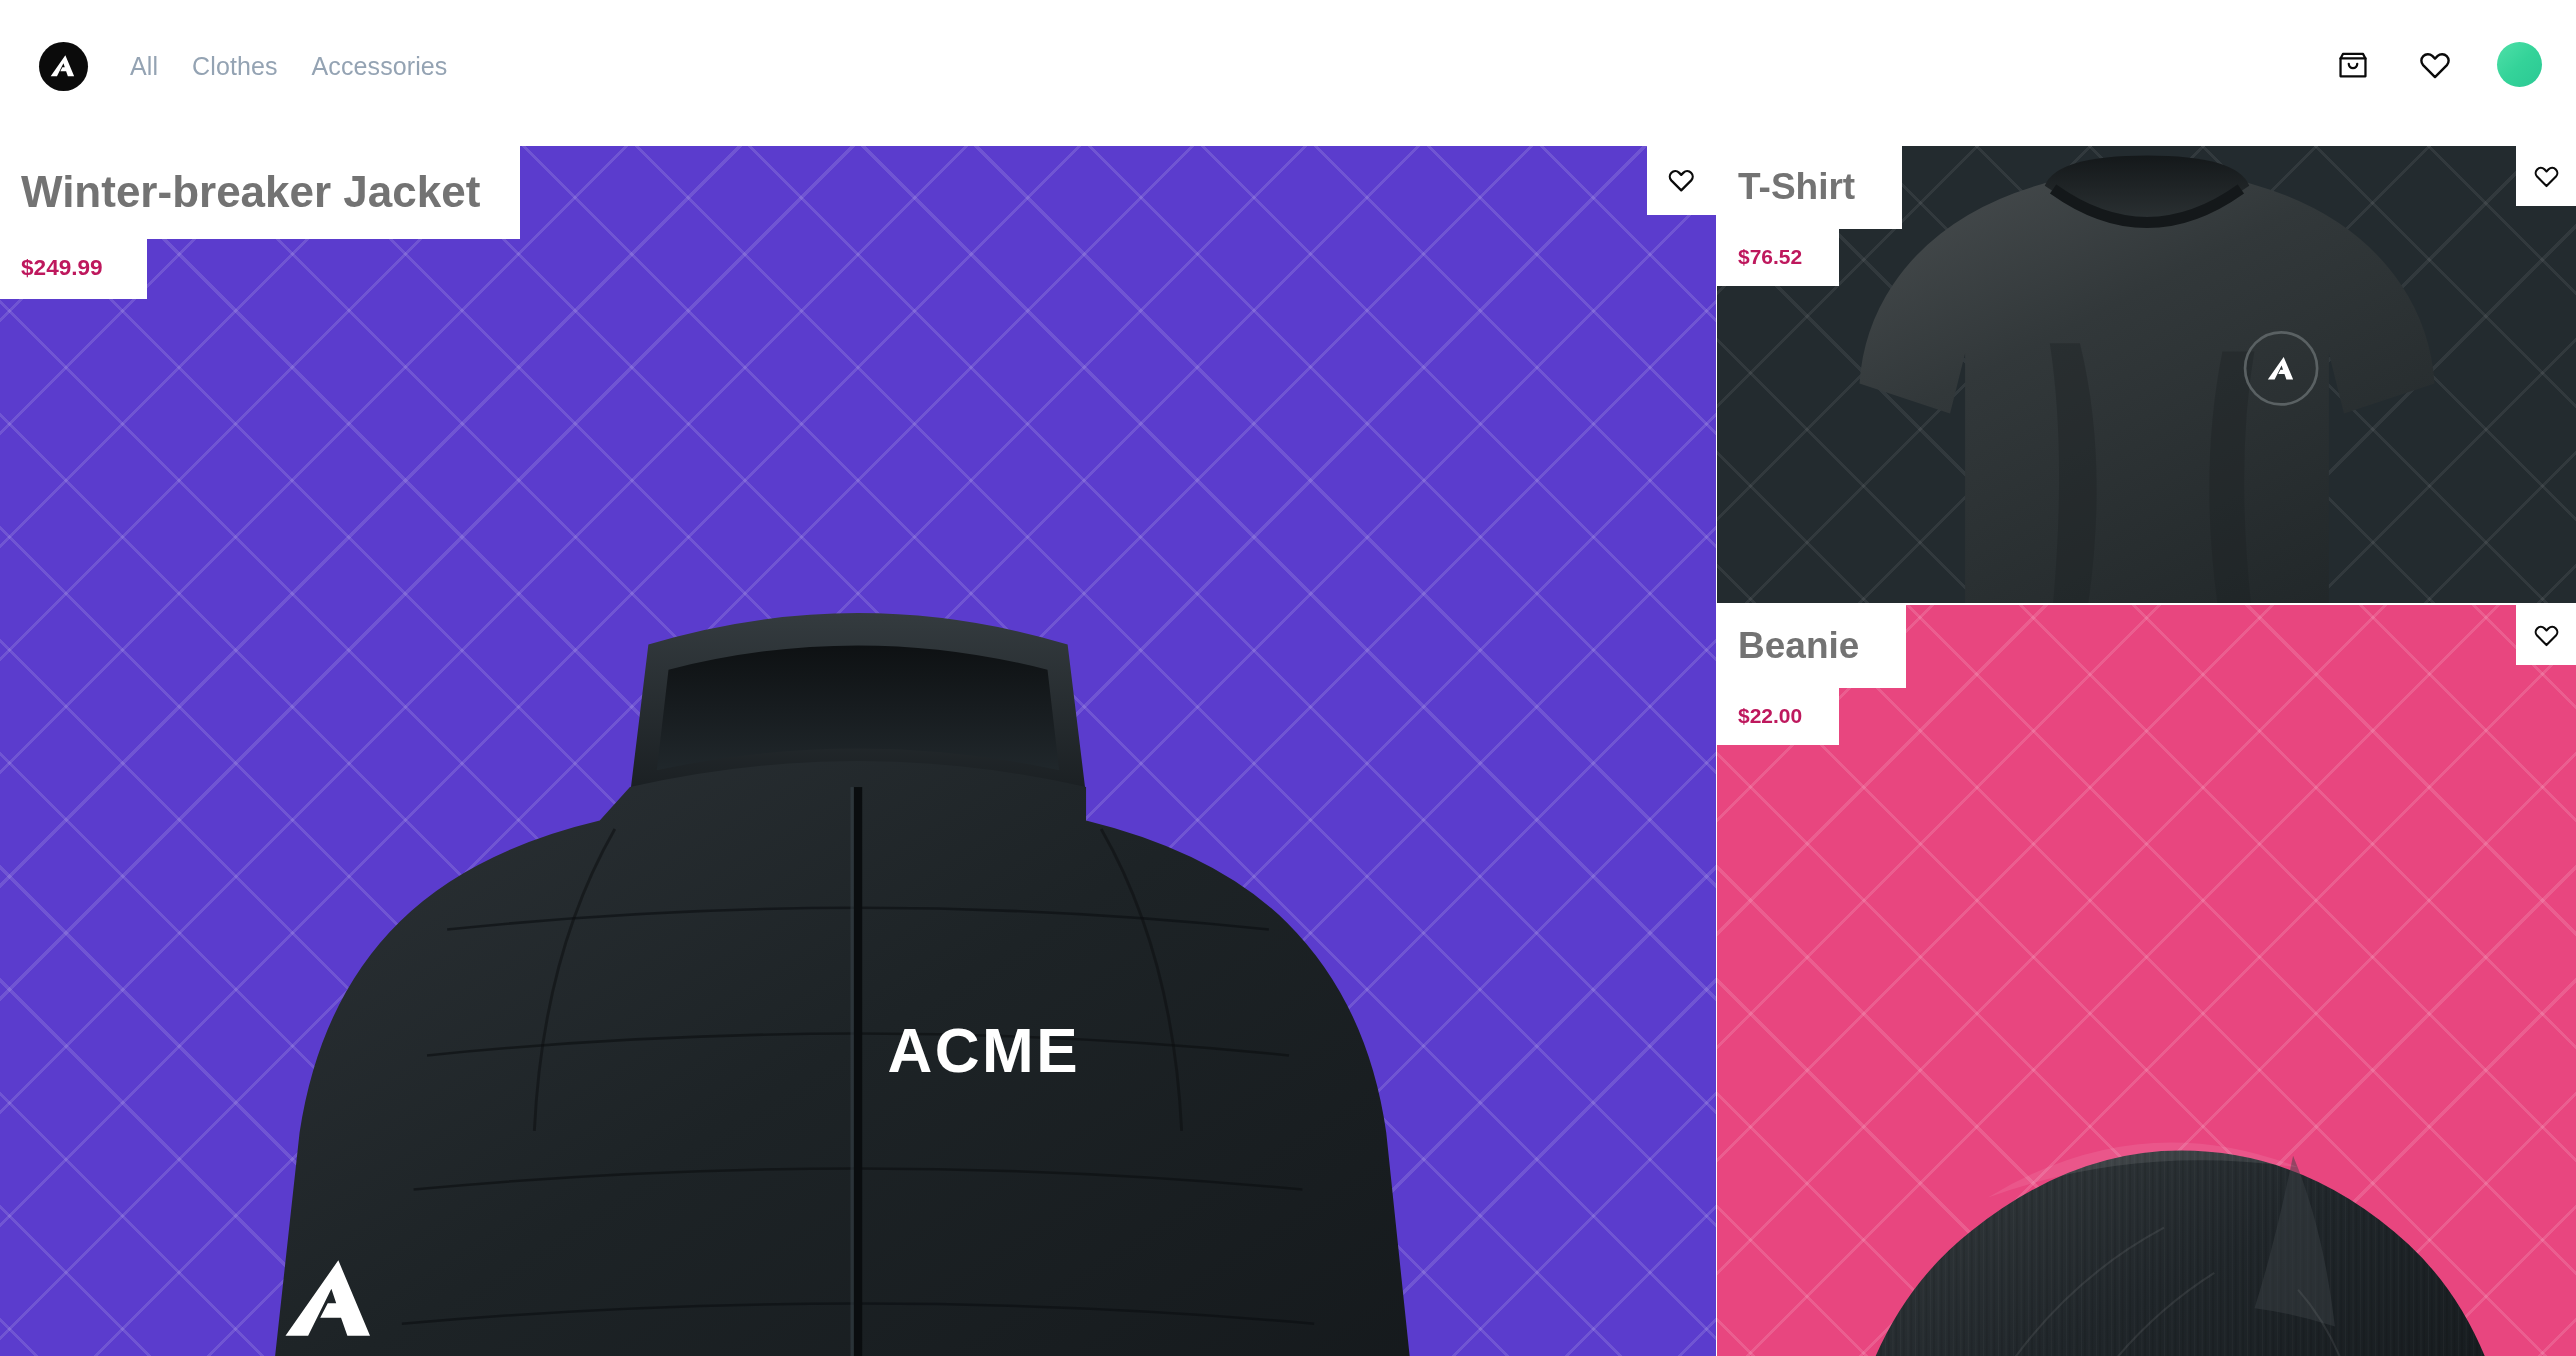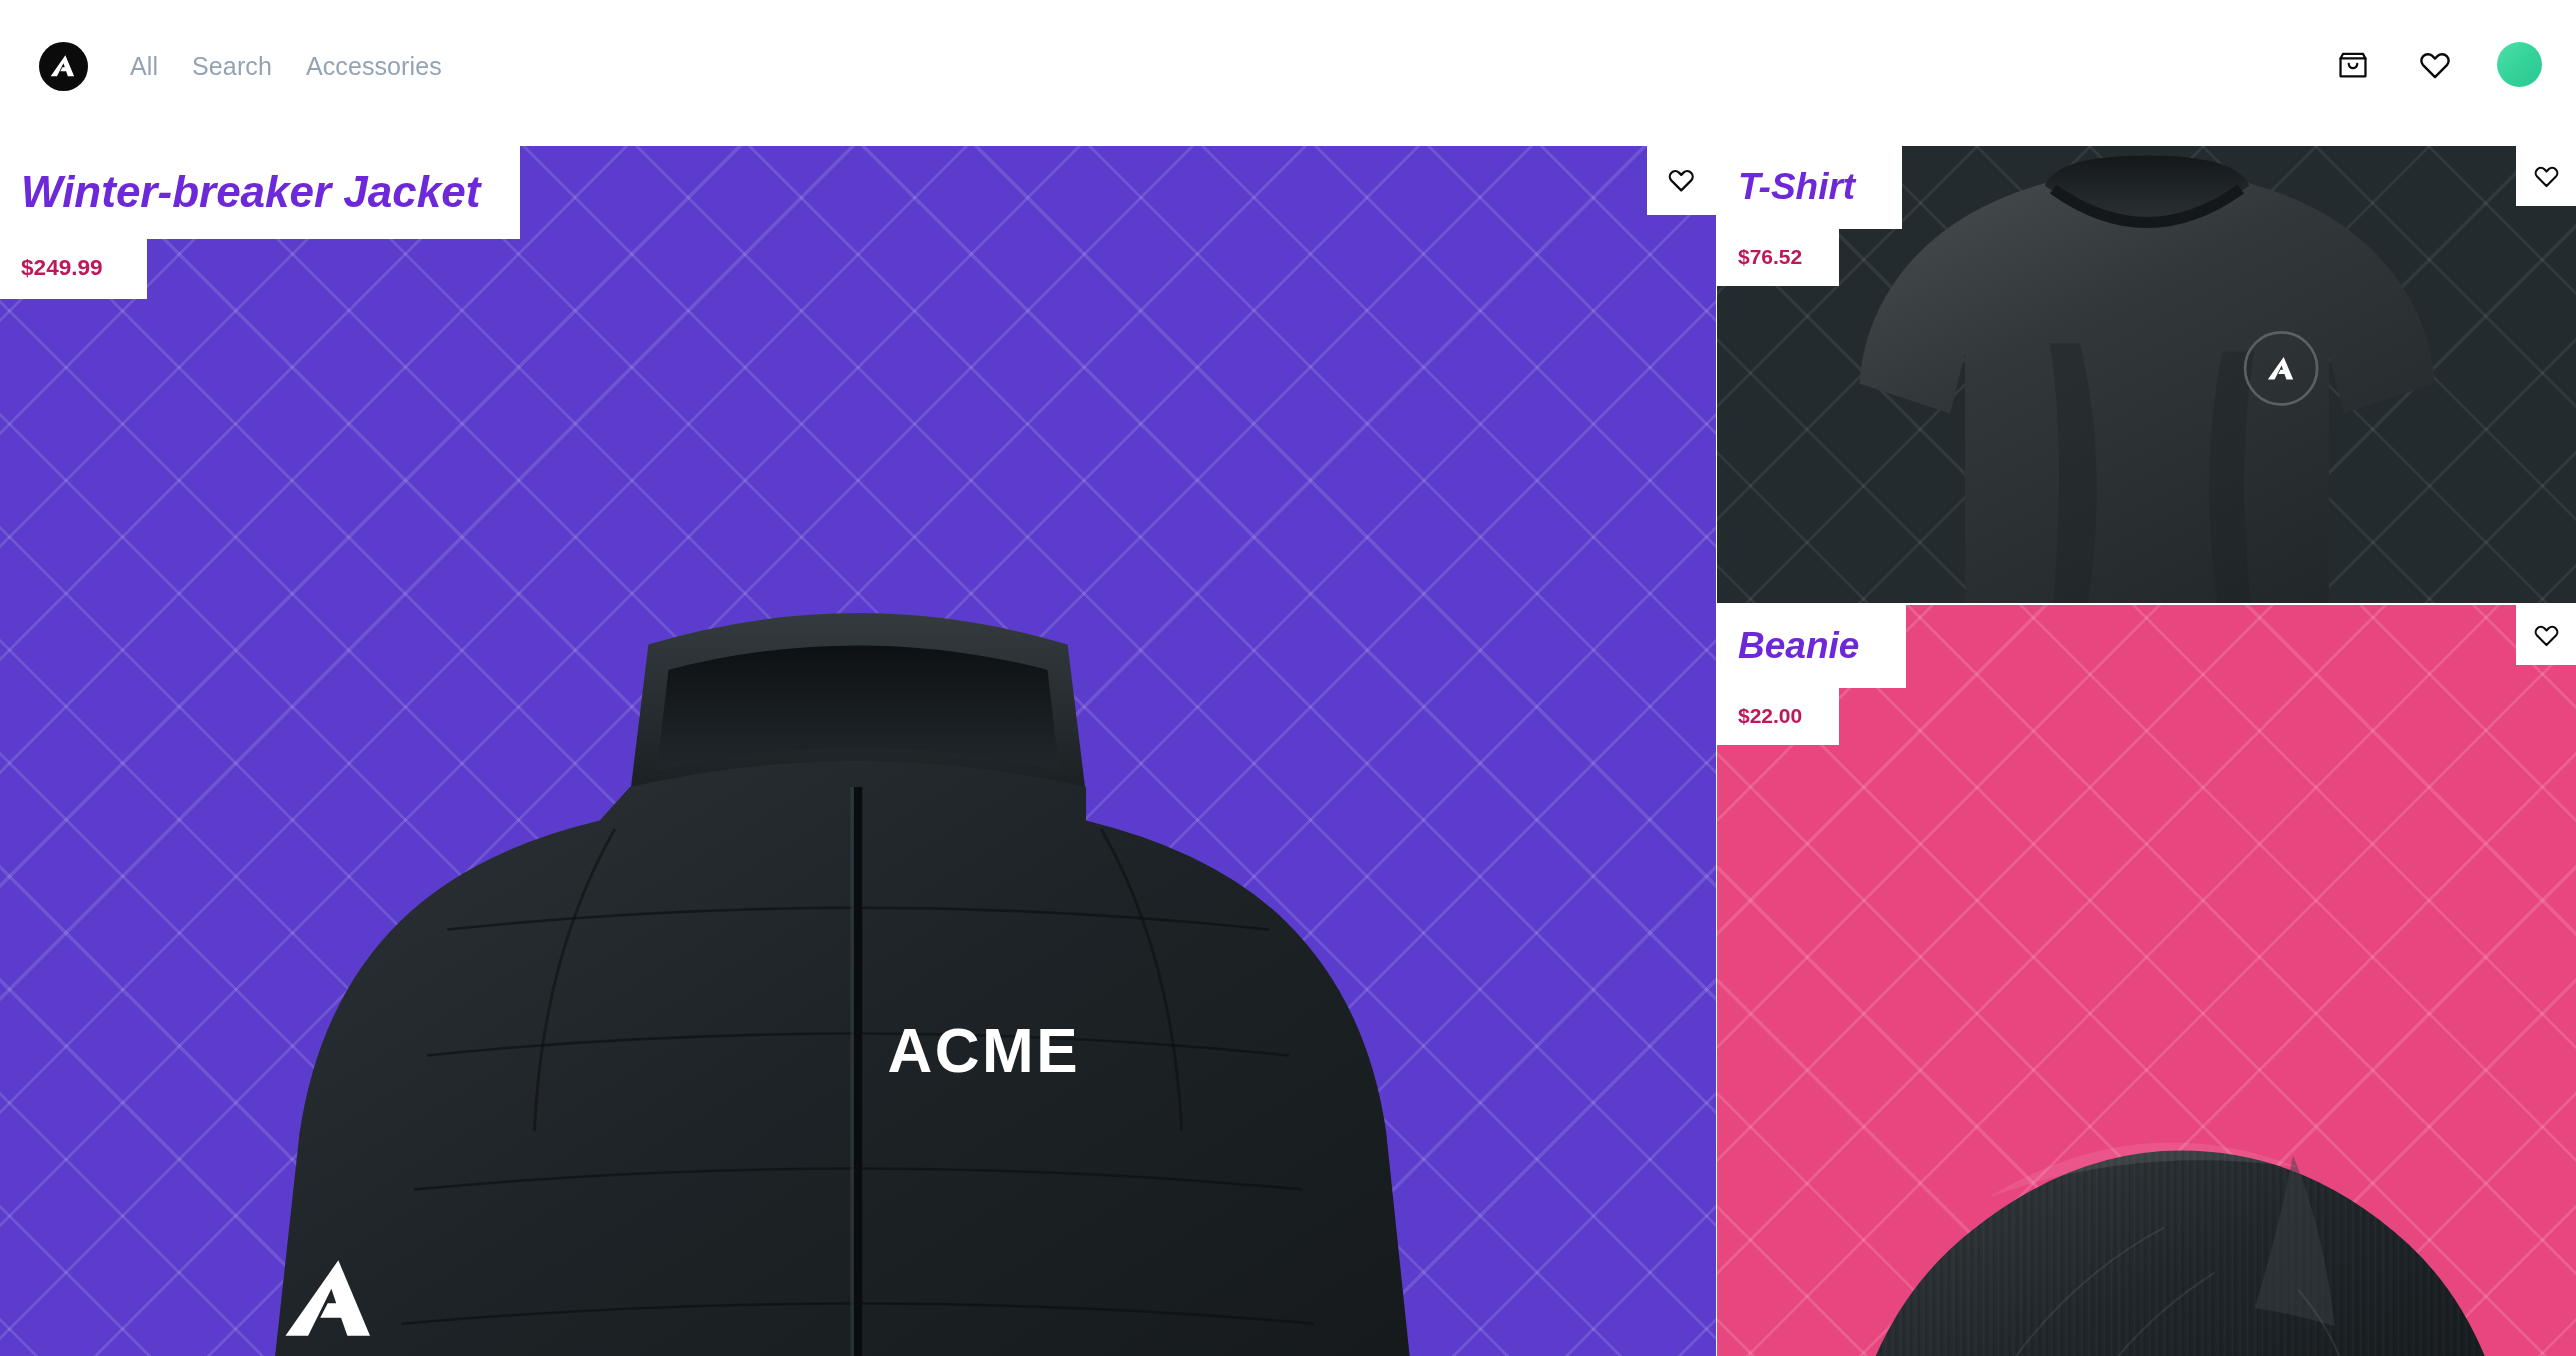--- a/index.html
+++ b/index.html
@@ -169,24 +169,23 @@
   
   .label-stack {
     position: absolute;
     top: 0;
     left: 0;
     z-index: 12;
   }
   .title-plate {
     background: #ffffff;
     display: inline-block;
-    color: #6d28d9;
+    color: #737373;
     font-weight: bold;
     white-space: nowrap;
-    font-style: italic;
   }
   .price-plate {
     background: #ffffff;
     display: inline-block;
     color: #be185d;
     font-weight: bold;
     white-space: nowrap;
   }
 
   
@@ -297,21 +296,21 @@
   <div class="nav-left">
 
     <a class="logo-circle" href="#">
       <svg width="28.5" height="28.5" viewBox="0 0 34 34" aria-hidden="true">
         <path d="M19.5 4 L30 29 L22.5 29 L20.4 23 L13.5 23 L16 18.2 L18.8 18.2 L17.2 13.4 L9.5 29 L2 29 Z" fill="#ffffff"></path>
       </svg>
     </a>
 
     <nav class="nav-links">
       <a class="nav-link active" href="#">All</a>
-      <a class="nav-link" href="#">Search</a>
+      <a class="nav-link" href="#">Clothes</a>
       <a class="nav-link" href="#">Accessories</a>
     </nav>
 
   </div>
 
 
   <div class="nav-right">
 
     <button class="icon-btn">
       <svg width="34" height="34" viewBox="0 0 24 24" fill="none" stroke="#0a0a0a" stroke-width="1.6" stroke-linecap="round" stroke-linejoin="round" aria-hidden="true">

